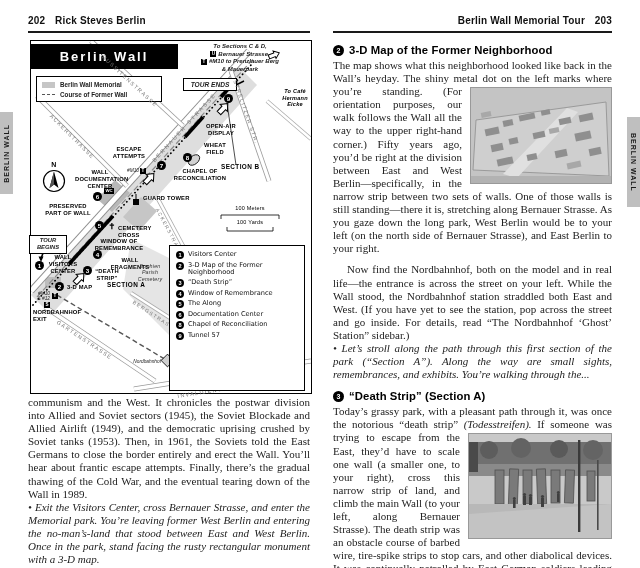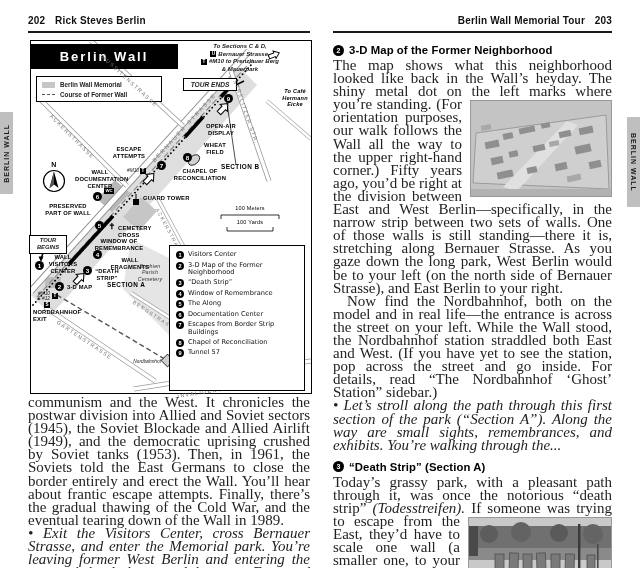--- a/index.html
+++ b/index.html
@@ -40,22 +40,22 @@
   .keybox{position:absolute;left:138px;top:204px;width:136px;height:146px;border:1.2px solid #000;background:#fff;
       padding:5px 5px 4px 6px;box-sizing:border-box;z-index:6;}
   .ki{display:flex;gap:4px;margin-bottom:2.6px;font:6.6px/1.12 "DejaVu Sans",sans-serif;color:#111;}
   .ki .bdg{position:static;flex:0 0 auto;width:8px;height:8px;font:bold 5.6px/8px "Liberation Sans",sans-serif;}
   .wcbox{position:absolute;background:#000;color:#fff;font:bold 4.3px/6px "Liberation Sans",sans-serif;
       text-align:center;width:10px;height:6px;}
   .tiny{position:absolute;font:italic 4.8px/1.1 "Liberation Sans",sans-serif;color:#222;white-space:pre-line;}
   
   .body-l{position:absolute;left:28px;top:396px;width:282px;}
   .body-r{position:absolute;left:333px;top:40px;width:279px;}
-  p.bp{margin:0;font-size:15px;line-height:13.1px;text-align:justify;color:#222;}
-  p.bp.ind{text-indent:14px;}
+  p.bp{margin:0;font-size:11px;line-height:13.1px;text-align:justify;color:#222;}
+  p.bp.ind{text-indent:14px;margin-top:8px;}
   p.bp.it{font-style:italic;}
   .bi{font-weight:bold;font-style:italic;}
   .it2{font-style:italic;}
   .shead{display:flex;align-items:center;gap:5px;margin:9px 0 3px 0;}
   .shead .nb{width:11px;height:11px;border-radius:50%;background:#000;color:#fff;flex:0 0 auto;
       font:bold 7px/11px "Liberation Sans",sans-serif;text-align:center;}
   .shead .tt{font:bold 11.3px "Liberation Sans",sans-serif;color:#000;letter-spacing:.1px;}
   .photo{float:right;margin:2px 0 4px 8px;border:1px solid #999;background:#c9c9c9;}
 </style>
 </head>
@@ -279,24 +279,20 @@
       </div>
     <div class="ki">
         <span class="bdg">5</span>
         <span>The Along</span>
       </div>
     <div class="ki">
         <span class="bdg">6</span>
         <span>Documentation Center</span>
       </div>
     <div class="ki">
-        <span class="bdg">7</span>
-        <span>Escapes from Border Strip Buildings</span>
-      </div>
-    <div class="ki">
         <span class="bdg">8</span>
         <span>Chapel of Reconciliation</span>
       </div>
     <div class="ki" style="margin-bottom:16px;">
         <span class="bdg">9</span>
         <span>Tunnel 57</span>
       </div>
   </div>
 </div>
 

